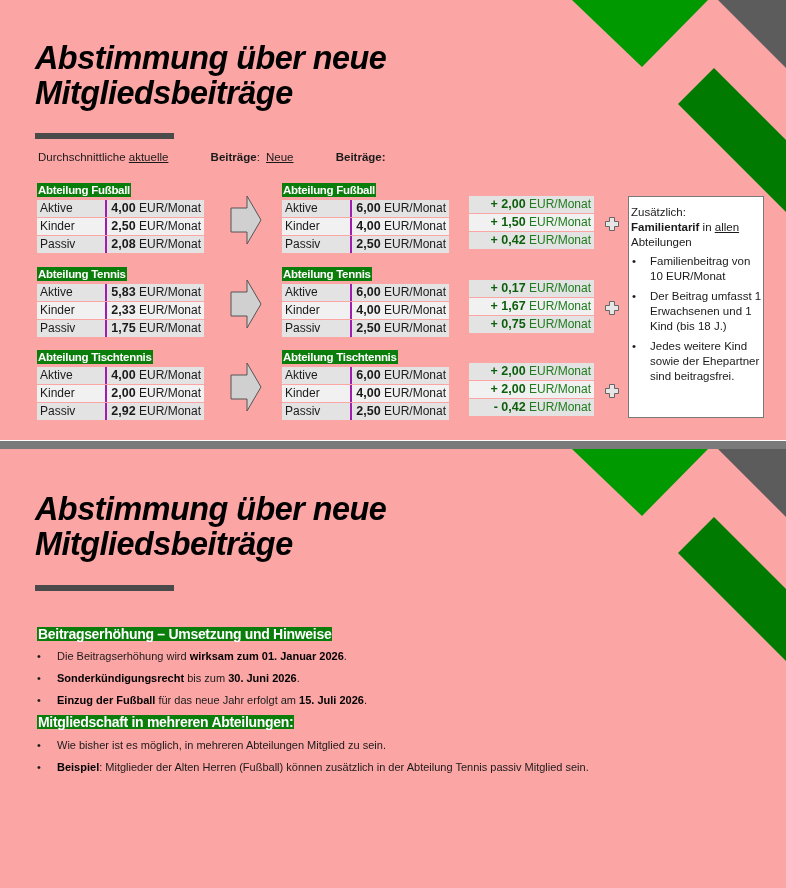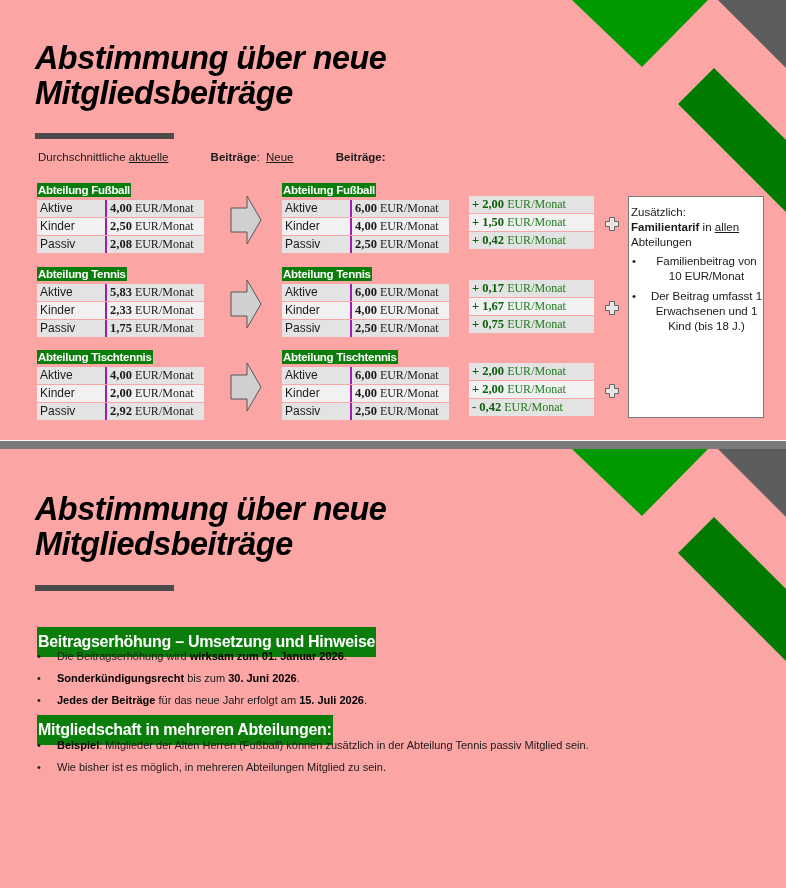--- a/index.html
+++ b/index.html
@@ -14,31 +14,31 @@
   .colhead{position:absolute;font-size:11.5px;color:#1a1a1a;}
   .colhead u{}
   .colhead b{font-weight:bold;padding-left:39px;}
   .dept{position:absolute;}
   .dept-label{display:inline-block;background:#0a7d0a;color:#fff;font-weight:bold;font-size:11.5px;line-height:14px;padding:0 1px;letter-spacing:-0.3px;}
   table.fees{border-collapse:separate;border-spacing:0 1px;margin-top:1px;font-size:12px;}
   table.fees td{height:17px;padding:0 3px;line-height:17px;}
   table.fees tr:nth-child(odd) td{background:#e3e3e3;}
   table.fees tr:nth-child(even) td{background:#f1f1f1;}
   td.cat{width:62px;border-right:2px solid #a21caf;}
-  td.amt{width:91px;text-align:left;white-space:nowrap;font-family:Liberation Serif, serif;}
+  td.amt{width:91px;text-align:right;white-space:nowrap;}
   td.amt b{font-weight:bold;font-size:12.5px;}
   table.diff td.amt{width:119px;color:#1e7b1e;}
   table.diff td.amt b{color:#0c5f0c;}
   .arrow{position:absolute;width:32px;height:50px;}
   .plus{position:absolute;width:14px;height:14px;}
   .infobox{position:absolute;left:628px;top:196px;width:136px;height:222px;border:1px solid #7a7a7a;font-size:11.5px;line-height:15px;padding:8px 0 0 2px;box-sizing:border-box;background:#fff;}
   .infobox ul{list-style:none;margin:4px 0 0 0;padding:0;}
-  .infobox li{position:relative;padding-left:19px;margin-bottom:5px;text-align:center;}
+  .infobox li{position:relative;padding-left:19px;margin-bottom:5px;}
   .infobox li::before{content:"\2022";position:absolute;left:1px;top:0;}
-  .sec-label{position:absolute;left:37px;background:#0a7d0a;color:#fff;font-weight:bold;font-size:16px;line-height:14px;padding:8px 1px;letter-spacing:-0.3px;}
+  .sec-label{position:absolute;left:37px;background:#0a7d0a;color:#fff;font-weight:bold;font-size:14px;line-height:14px;padding:0 1px;letter-spacing:-0.3px;}
   .bullets{position:absolute;left:37px;font-size:11px;}
   .bullet{position:relative;padding-left:20px;height:22px;line-height:14px;white-space:nowrap;}
   .bullet::before{content:"\2022";position:absolute;left:0;top:0;}
   .bullet b{font-weight:bold;color:#000;}
 </style>
 </head>
 <body>
 
 <div class="slide slide1">
   <svg class="deco" viewBox="556 0 230 230" style="left:556px;">
@@ -242,20 +242,21 @@
       </svg>
     </div>
 
   <div class="infobox">
     <div>Zusätzlich:</div>
     <div><b>Familientarif</b><span> in </span><u>allen</u></div>
     <div>Abteilungen</div>
     <ul>
       <li>Familienbeitrag von 10 EUR/Monat</li>
       <li>Der Beitrag umfasst 1 Erwachsenen und 1 Kind (bis 18 J.)</li>
+      <li>Jedes weitere Kind sowie der Ehepartner sind beitragsfrei.</li>
     </ul>
   </div>
 </div>
 
 <div class="sep"></div>
 
 <div class="slide slide2">
   <svg class="deco" viewBox="556 0 230 230" style="left:556px;">
     <polygon points="572,0 708,0 642,67" fill="#009900"></polygon>
     <polygon points="718,0 786,0 786,68" fill="#5c5c5c"></polygon>
@@ -265,21 +266,21 @@
   <h1 class="title" style="top:42px;">
     <span>Abstimmung über neue</span><br>
     <span>Mitgliedsbeiträge</span>
   </h1>
   <div class="title-rule" style="top:136px;"></div>
 
   <div class="sec-label" style="top:178px;">Beitragserhöhung – Umsetzung und Hinweise</div>
   <div class="bullets" style="top:200px;">
     <div class="bullet"><span>Die Beitragserhöhung wird </span><b>wirksam zum 01. Januar 2026</b><span>.</span></div>
     <div class="bullet"><b>Sonderkündigungsrecht</b><span> bis zum </span><b>30. Juni 2026</b><span>.</span></div>
-    <div class="bullet"><b>Jedes der Beiträge</b><span> für das neue Jahr erfolgt am </span><b>15. Juli 2026</b><span>.</span></div>
+    <div class="bullet"><b>Einzug der Fußball</b><span> für das neue Jahr erfolgt am </span><b>15. Juli 2026</b><span>.</span></div>
   </div>
 
   <div class="sec-label" style="top:266px;">Mitgliedschaft in mehreren Abteilungen:</div>
   <div class="bullets" style="top:289px;">
+    <div class="bullet"><span>Wie bisher ist es möglich, in mehreren Abteilungen Mitglied zu sein.</span></div>
     <div class="bullet"><b>Beispiel</b><span>: Mitglieder der Alten Herren (Fußball) können zusätzlich in der Abteilung Tennis passiv Mitglied sein.</span></div>
-    <div class="bullet"><span>Wie bisher ist es möglich, in mehreren Abteilungen Mitglied zu sein.</span></div>
   </div>
 </div>
 
 </body></html>

